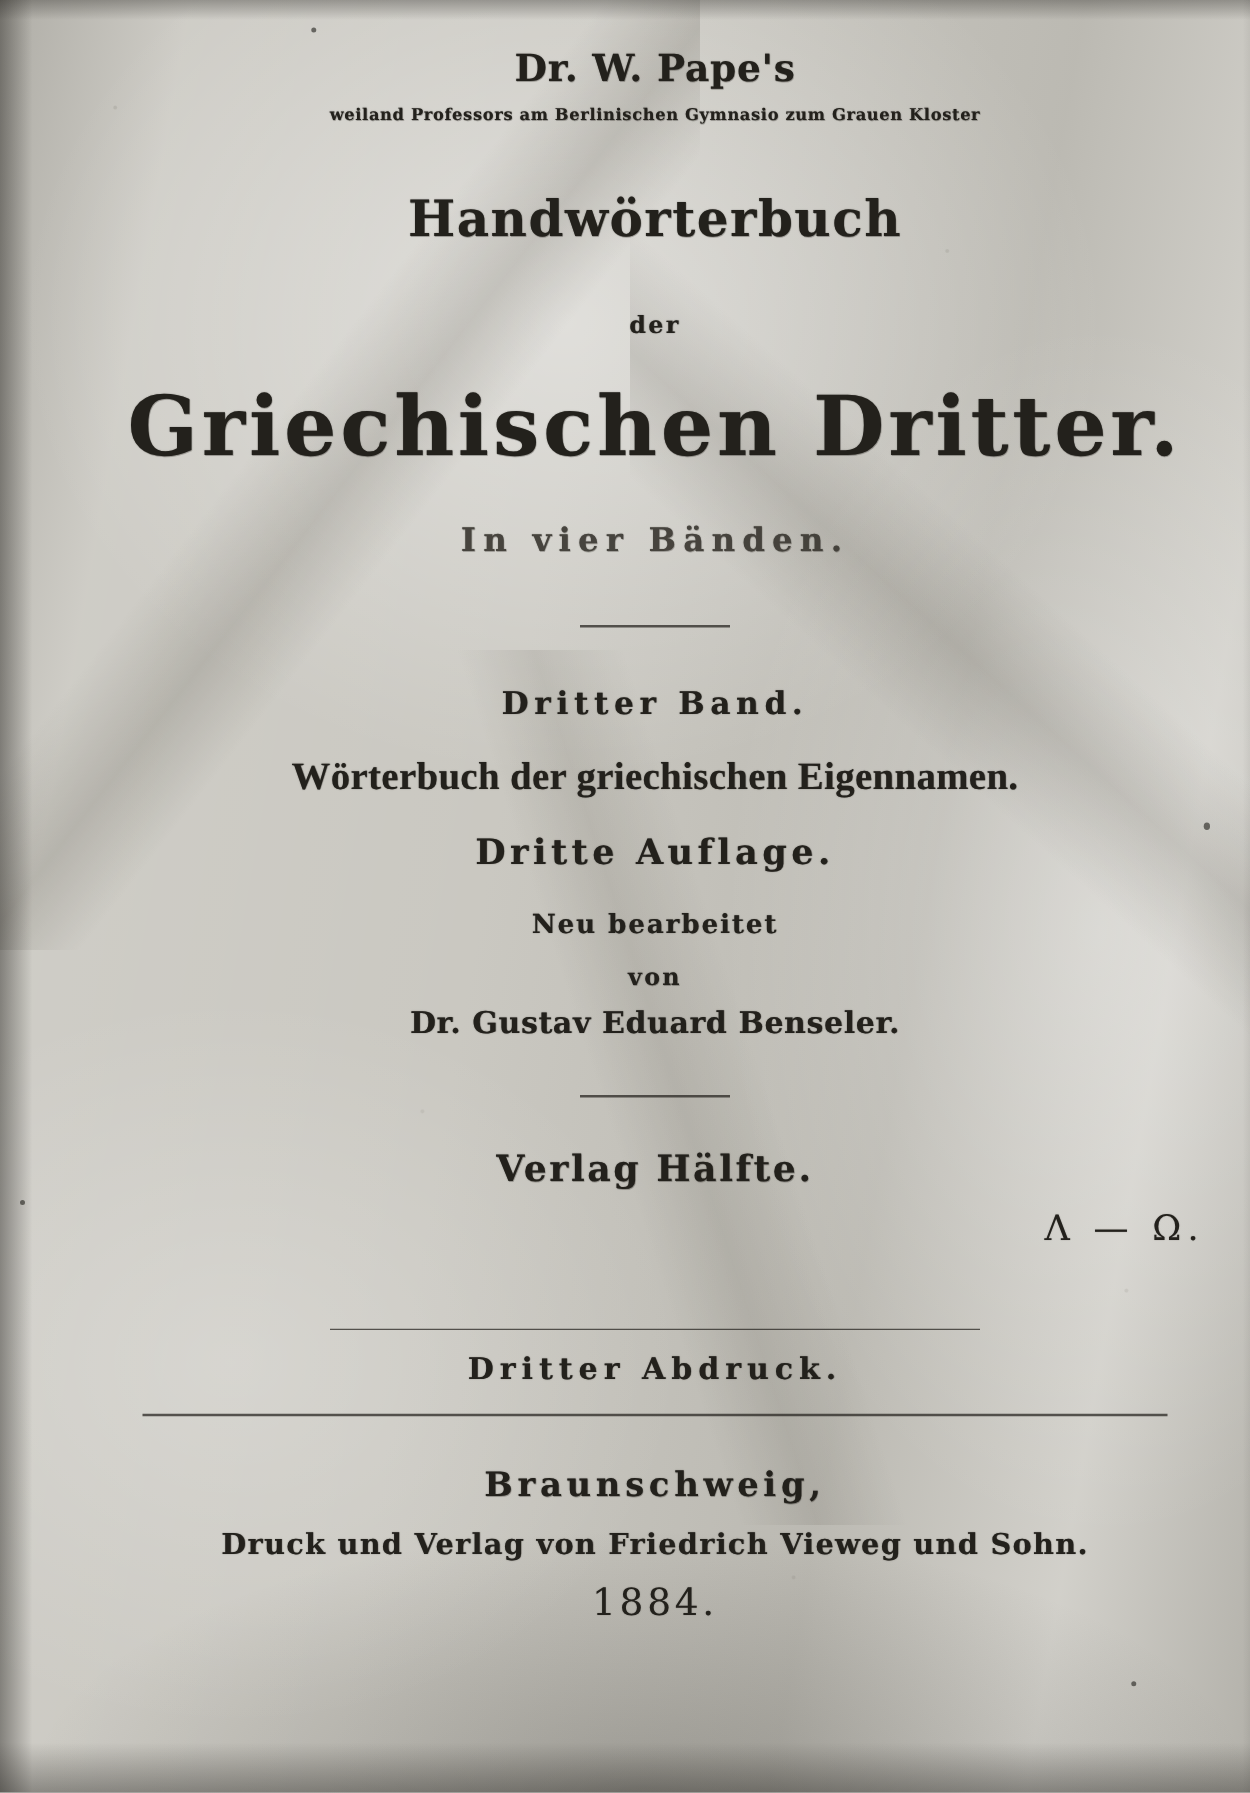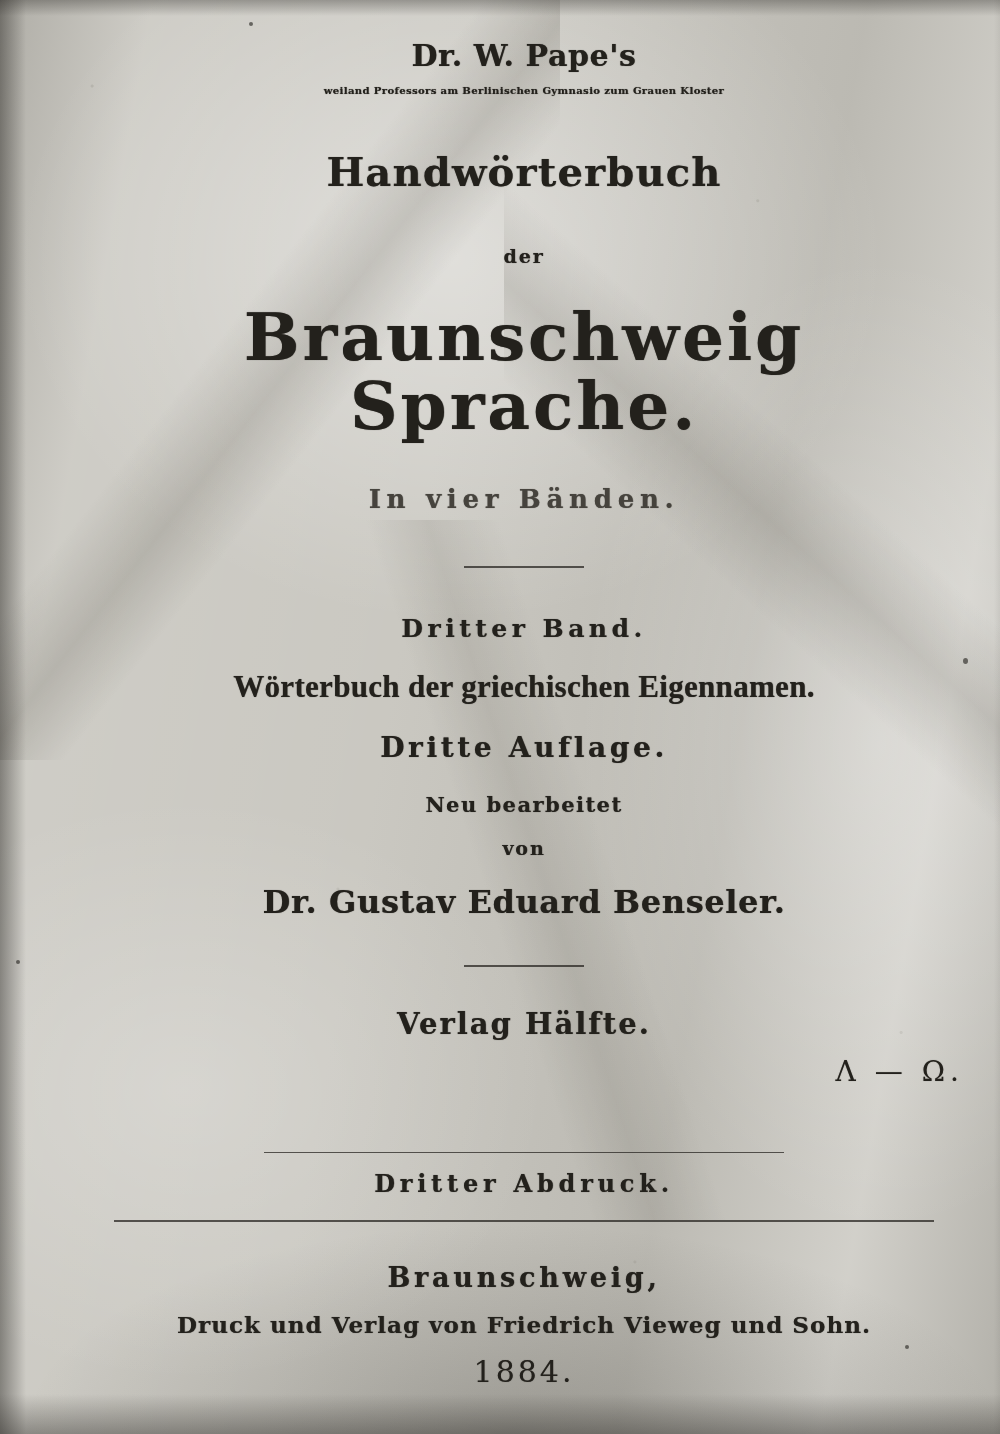--- a/index.html
+++ b/index.html
@@ -95,21 +95,21 @@
   }
 
   .l-author {
     margin-top: 38px;
     font-size: 30px;
     font-weight: 700;
     letter-spacing: .02em;
   }
   .l-author-sub {
     margin-top: 12px;
-    font-size: 10px;
+    font-size: 13px;
     letter-spacing: .04em;
     font-weight: 600;
   }
   .l-main1 {
     margin-top: 52px;
     font-size: 40px;
     letter-spacing: .03em;
   }
   .l-der {
     margin-top: 50px;
@@ -162,22 +162,22 @@
     margin-top: 28px;
     font-size: 21px;
     letter-spacing: .07em;
   }
   .l-von {
     margin-top: 20px;
     font-size: 19px;
     letter-spacing: .10em;
   }
   .l-editor {
-    margin-top: 24px;
-    font-size: 32px;
+    margin-top: 10px;
+    font-size: 24px;
     letter-spacing: .02em;
     font-weight: 700;
   }
   .l-haelfte {
     margin-top: 40px;
     font-size: 29px;
     letter-spacing: .07em;
     font-weight: 700;
   }
   .l-range {
@@ -237,21 +237,21 @@
   <div class="content">
 
     <div class="fraktur l-author">Dr. W. Pape's</div>
 
     <div class="fraktur l-author-sub">weiland Professors am Berlinischen Gymnasio zum Grauen Kloster</div>
 
     <div class="fraktur l-main1">Handwörterbuch</div>
 
     <div class="fraktur l-der">der</div>
 
-    <div class="fraktur l-main2">Braunschweig Sprache.</div>
+    <div class="fraktur l-main2">Griechischen Dritter.</div>
 
     <div class="fraktur l-baende">In vier Bänden.</div>
 
     <hr class="rule rule-short">
 
     <div class="fraktur l-band">Dritter Band.</div>
 
     <div class="fraktur l-wb">Wörterbuch der griechischen Eigennamen.</div>
 
     <div class="fraktur l-aufl">Dritte Auflage.</div>

